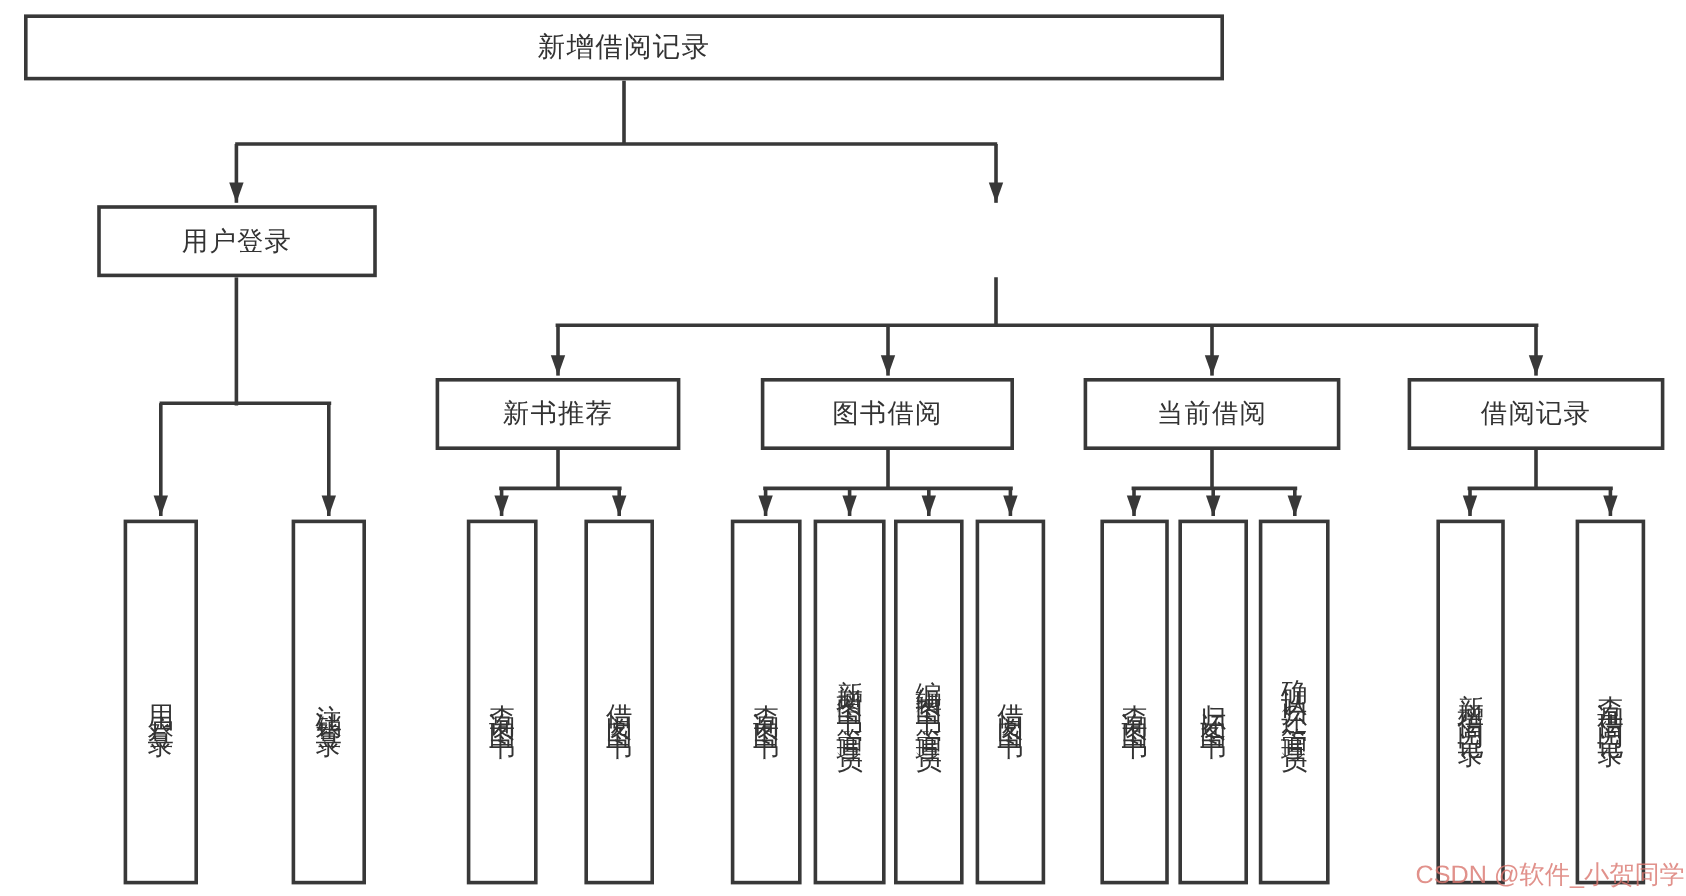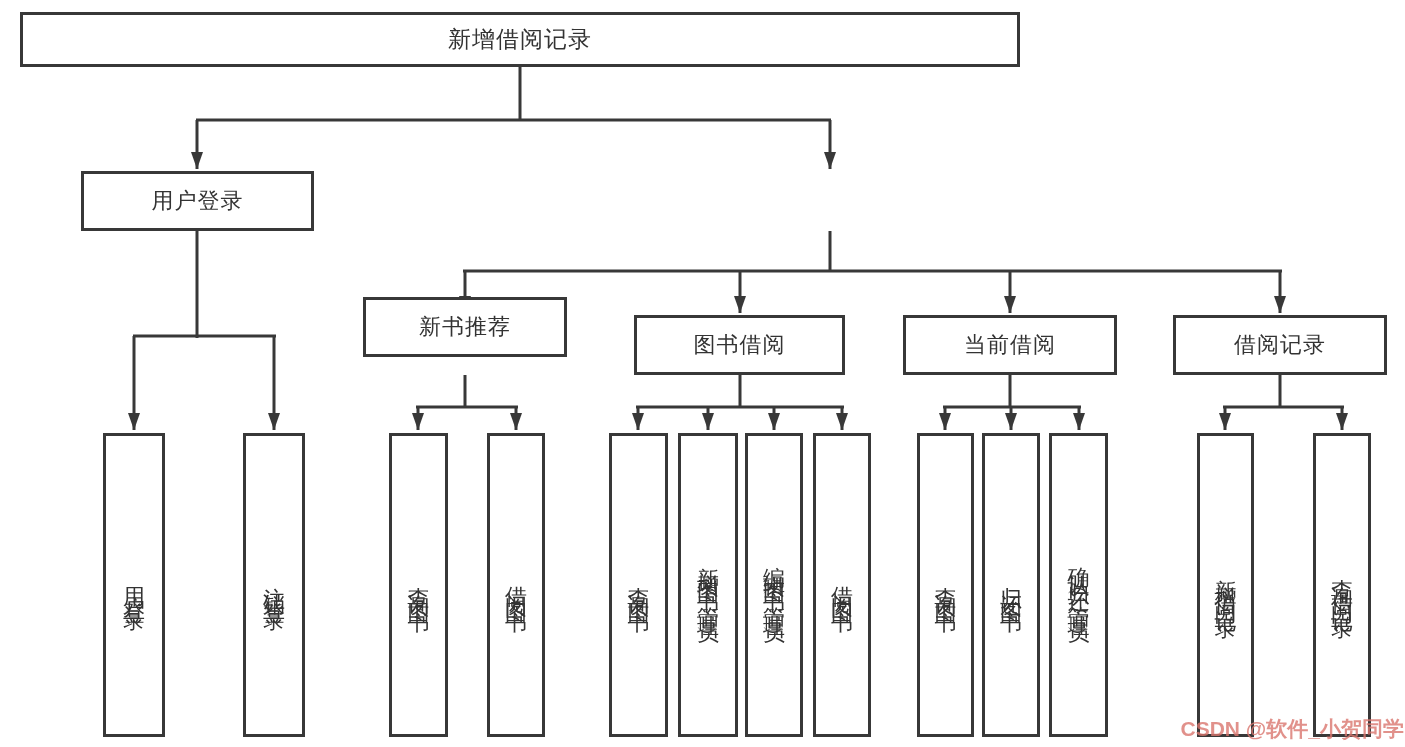--- a/index.html
+++ b/index.html
@@ -37,21 +37,20 @@
   }
   .watermark {
     position: absolute;
     right: 1px;
     bottom: 4px;
     font-size: 21px;
     color: rgba(217, 118, 110, 0.8);
     white-space: nowrap;
     letter-spacing: 0px;
     z-index: 5;
-    font-weight: bold;
   }
 </style>
 </head>
 <body>
 
 <div class="stage">
 
   <svg class="connectors" viewBox="0 0 1405 747" xmlns="http://www.w3.org/2000/svg">
     <defs>
       <marker id="arw" markerUnits="userSpaceOnUse" markerWidth="16" markerHeight="20" refX="8" refY="19">
@@ -92,21 +91,21 @@
       <path d="M1280 375 V408 M1223 407 H1344"></path>
       <path d="M1225 407 V430" marker-end="url(#arw)"></path>
       <path d="M1342 407 V430" marker-end="url(#arw)"></path>
     </g>
   </svg>
 
   <div class="node h root" style="left:20px; top:12px; width:1000px; height:55px;">新增借阅记录</div>
 
   <div class="node h" style="left:81px; top:171px; width:233px; height:60px;">用户登录</div>
 
-  <div class="node h" style="left:363px; top:297px; width:204px; height:60px;">新书推荐</div>
+  <div class="node h" style="left:363px; top:315px; width:204px; height:60px;">新书推荐</div>
   <div class="node h" style="left:903px; top:315px; width:214px; height:60px;">当前借阅</div>
   <div class="node h" style="left:634px; top:315px; width:211px; height:60px;">图书借阅</div>
   <div class="node h" style="left:1173px; top:315px; width:214px; height:60px;">借阅记录</div>
 
   <div class="node v" style="left:103px; top:433px; width:62px; height:304px;">用户登录</div>
   <div class="node v" style="left:243px; top:433px; width:62px; height:304px;">注销登录</div>
 
   <div class="node v" style="left:389px; top:433px; width:59px; height:304px;">查询图书</div>
   <div class="node v" style="left:487px; top:433px; width:58px; height:304px;">借阅图书</div>
 

